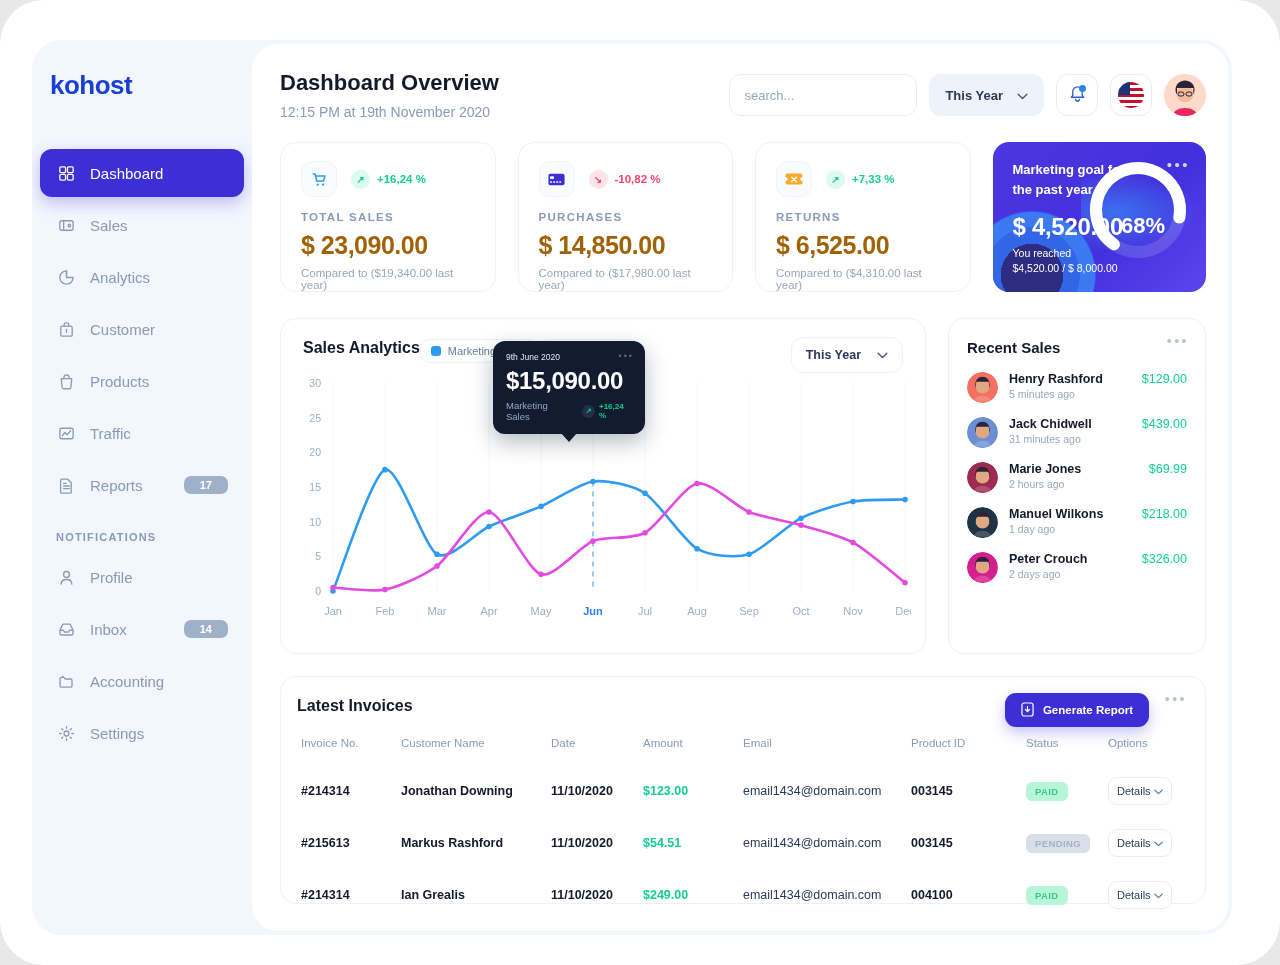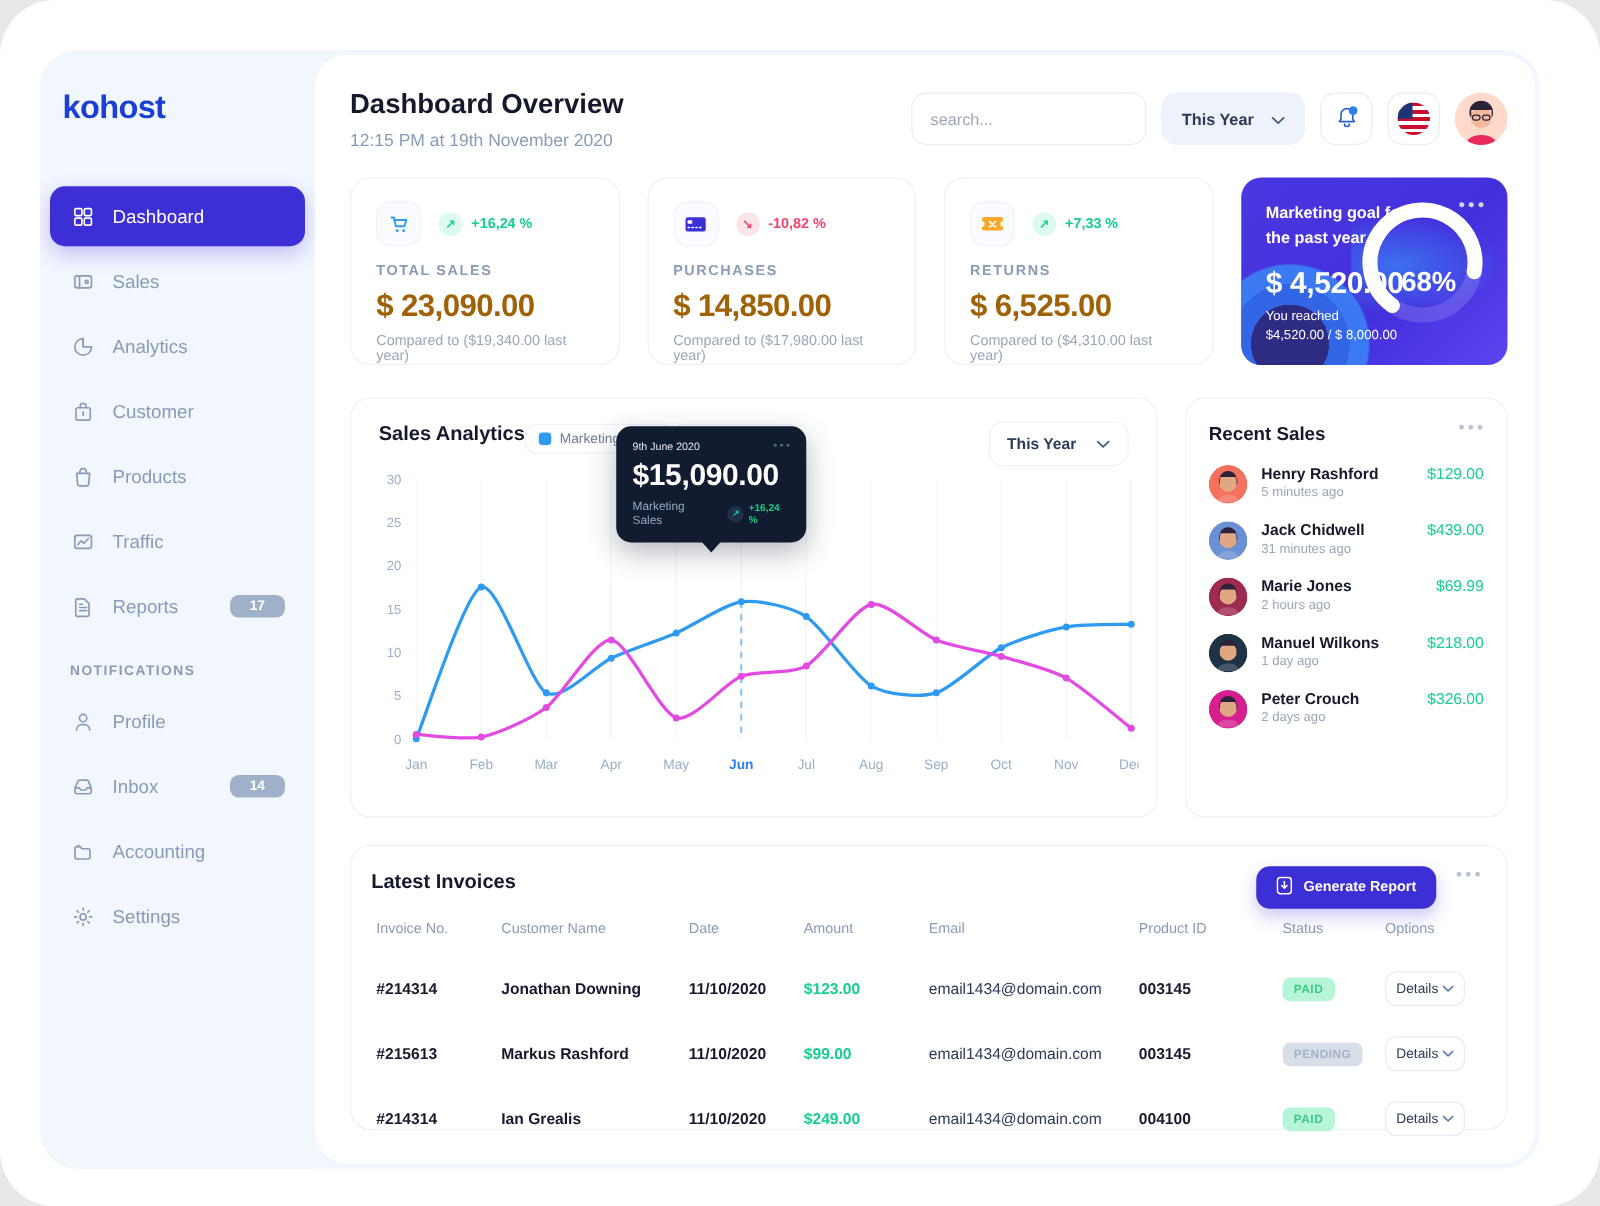--- a/index.html
+++ b/index.html
@@ -728,21 +728,21 @@
                   <span><svg width="9" height="6" viewBox="0 0 12 8" fill="none" stroke="#5b7ba8" stroke-width="1.7">
                       <path d="M1 1.5 L6 6.2 L11 1.5" stroke-linecap="round" stroke-linejoin="round"></path>
                     </svg></span>
                 </span>
               </td>
             </tr>
             <tr>
               <td>#215613</td>
               <td>Markus Rashford</td>
               <td>11/10/2020</td>
-              <td class="amt">$99.00</td>
+              <td class="amt">$54.51</td>
               <td class="plain">email1434@domain.com</td>
               <td>003145</td>
               <td><span class="pill pending">PENDING</span></td>
               <td>
                 <span class="details-btn">
                   <span>Details</span>
                   <span><svg width="9" height="6" viewBox="0 0 12 8" fill="none" stroke="#5b7ba8" stroke-width="1.7">
                       <path d="M1 1.5 L6 6.2 L11 1.5" stroke-linecap="round" stroke-linejoin="round"></path>
                     </svg></span>
                 </span>

